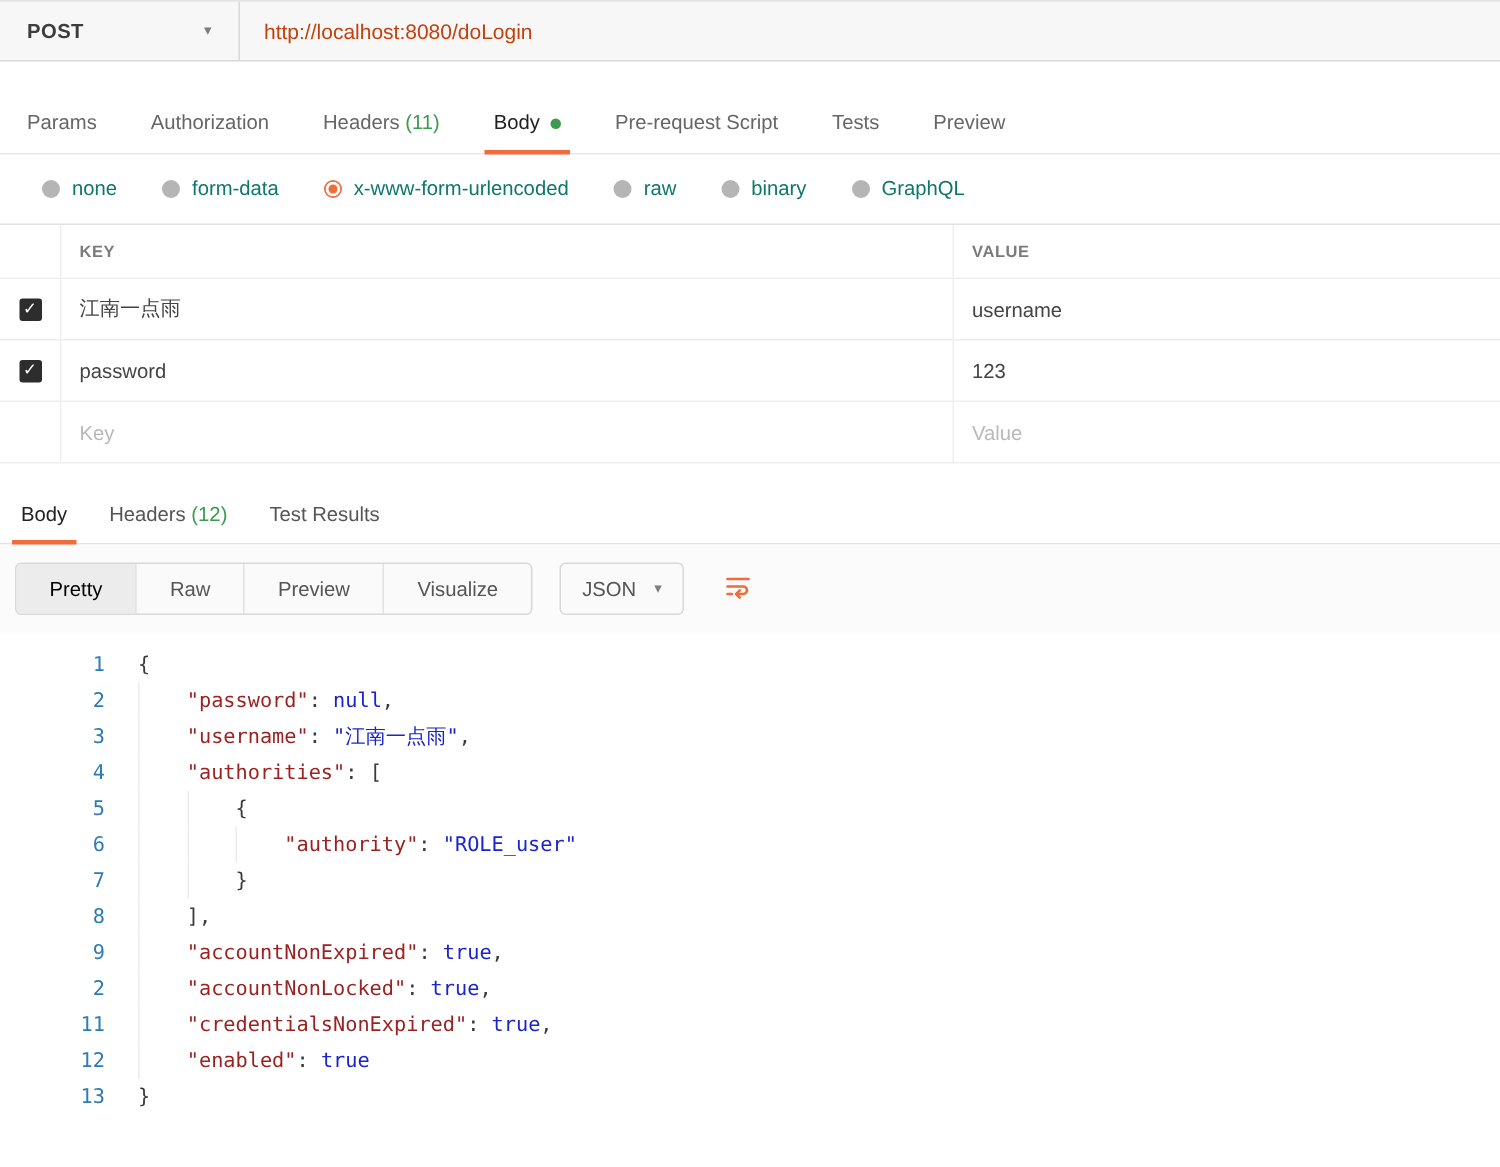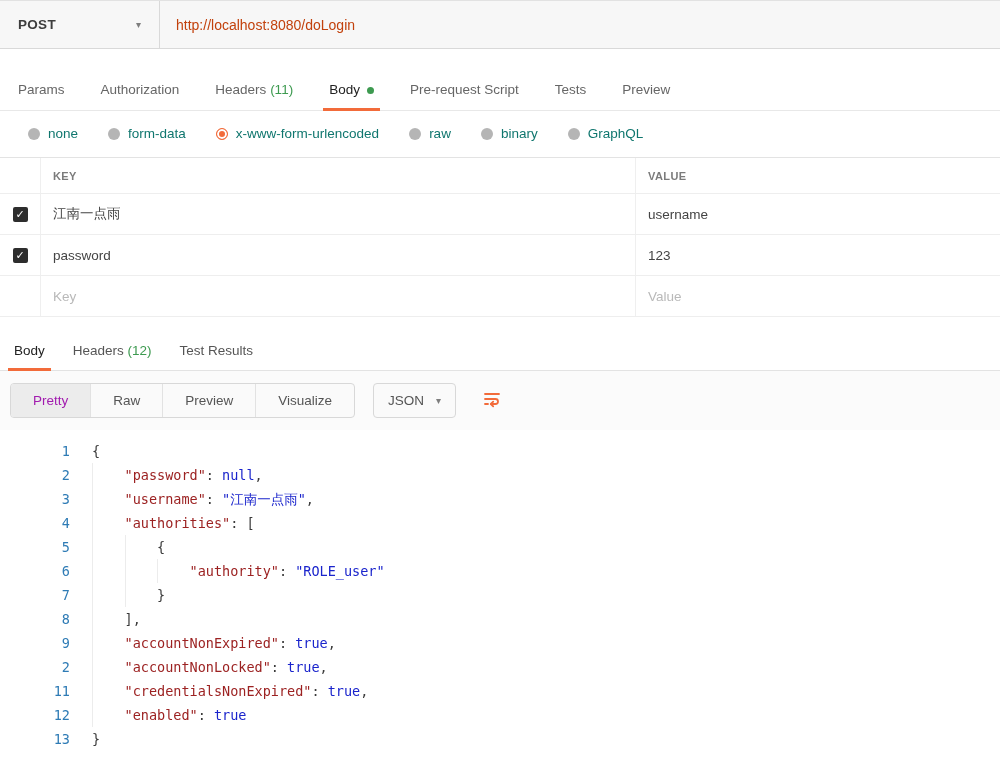--- a/index.html
+++ b/index.html
@@ -8,21 +8,21 @@
     --code-key:#9c2222;
     --code-value:#1a24cc;
     --line-number-color:#2e7bb5;
   }
   *{margin:0;padding:0;box-sizing:border-box;}
   body{
     width:1000px;height:778px;overflow:hidden;background:#fff;color:#333;
     font-family:"Liberation Sans","DejaVu Sans",sans-serif;font-size:13.5px;
   }
   
-  .url-bar{display:flex;height:49px;background:#f7f7f7;border-top:1px solid #e2e2e2;border-bottom:1px solid #d9d9d9;align-items:stretch;}
+  .url-bar{display:flex;height:41px;background:#f7f7f7;border-top:1px solid #e2e2e2;border-bottom:1px solid #d9d9d9;align-items:stretch;}
   .method{width:160px;display:flex;align-items:center;justify-content:space-between;padding:0 18px;border-right:1px solid #d9d9d9;cursor:pointer;}
   .method-label{font-weight:700;font-size:13.5px;color:#3d3d3d;letter-spacing:.3px;}
   .caret{color:#7e7e7e;font-size:10px;}
   .url-field{flex:1;display:flex;align-items:center;padding:0 16px;font-size:14px;color:#c2410c;cursor:text;}
   
   .req-tabs{display:flex;align-items:flex-end;margin-top:20px;border-bottom:1px solid #e8e8e8;padding-left:0;}
   .tab{padding:13px 18px;font-size:13.5px;color:#666;position:relative;cursor:pointer;white-space:nowrap;}
   .tab.active{color:#222;}
   .tab.active::after{content:"";position:absolute;left:12px;right:12px;bottom:-1px;height:3px;background:var(--accent);}
   .count{color:var(--count-green);}
@@ -45,21 +45,21 @@
   
   .res-tabs{display:flex;align-items:flex-end;margin-top:14px;border-bottom:1px solid #e3e3e3;}
   .res-tab{padding:12px 14px;font-size:13.5px;color:#555;position:relative;cursor:pointer;white-space:nowrap;}
   .res-tab.active{color:#222;}
   .res-tab.active::after{content:"";position:absolute;left:8px;right:8px;bottom:-1px;height:3px;background:var(--accent);}
   
   .res-toolbar{display:flex;align-items:center;padding:12px 10px;background:#fbfbfb;}
   .seg-group{display:flex;border:1px solid #d8d8d8;border-radius:4px;overflow:hidden;background:#fafafa;}
   .seg{padding:9px 22px;font-size:13.5px;color:#555;border-right:1px solid #e2e2e2;cursor:pointer;}
   .seg:last-child{border-right:none;}
-  .seg.active{background:#ececec;color:#a21caf;}
+  .seg.active{background:#ececec;color:#000000;}
   .format-select{display:flex;align-items:center;gap:12px;border:1px solid #d8d8d8;border-radius:4px;padding:9px 14px;font-size:13.5px;color:#555;background:#fafafa;margin-left:18px;cursor:pointer;}
   .wrap-btn{margin-left:26px;background:none;border:none;cursor:pointer;display:flex;align-items:center;}
   
   .code-area{padding-top:9px;font-family:"DejaVu Sans Mono","Liberation Mono",monospace;font-size:13.5px;background:#fff;}
   .code-line{display:flex;line-height:24px;height:24px;}
   .line-num{width:70px;text-align:right;color:var(--line-number-color);flex:none;user-select:none;}
   .line-content{white-space:pre;margin-left:22px;color:#3a3a3a;}
   .indent-guide{display:inline-block;width:4ch;height:24px;border-left:1px solid #ececec;vertical-align:top;}
   .tok-k{color:var(--code-key);}
   .tok-v{color:var(--code-value);}

